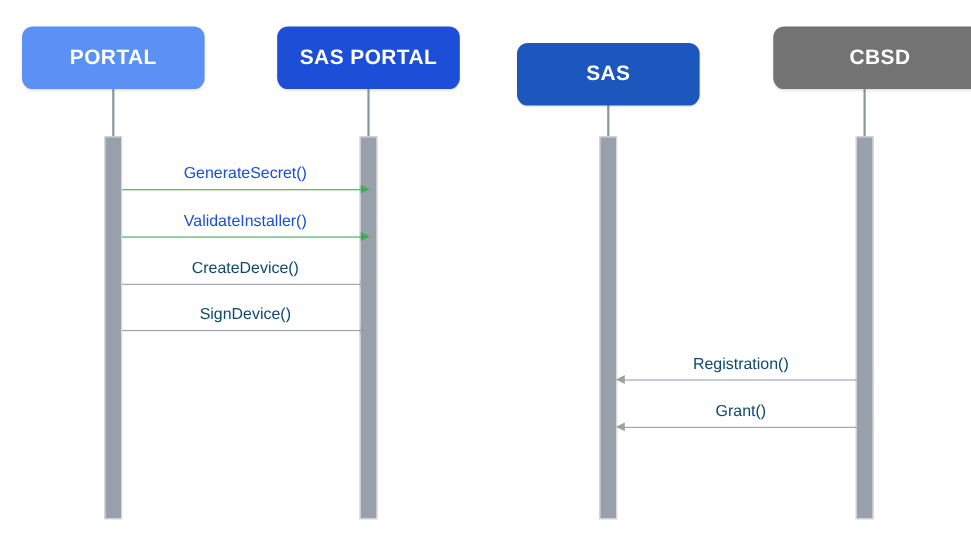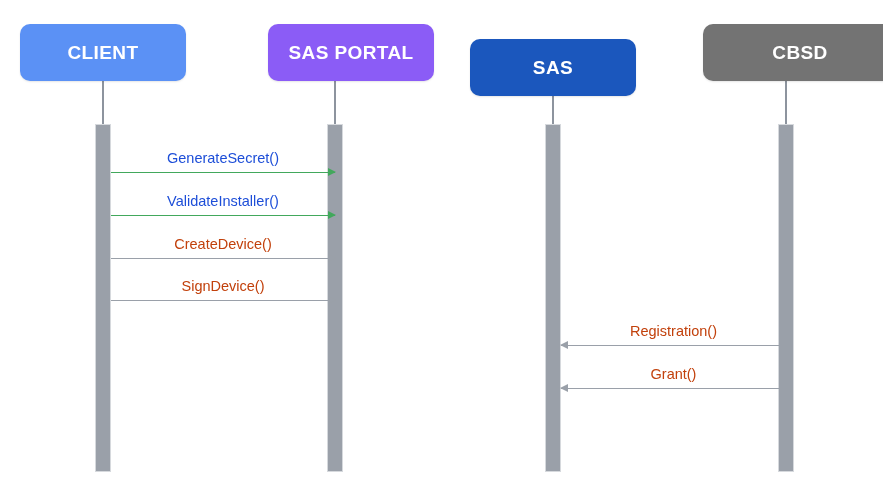--- a/index.html
+++ b/index.html
@@ -77,42 +77,42 @@
   .msg.green.right .msg-head {
     border-left-color: #42a85c;
   }
   .msg-label {
     position: absolute;
     left: 0;
     width: 100%;
     bottom: 6px;
     text-align: center;
     font-size: 14.5px;
-    color: #c2410c;
+    color: #0c4a6e;
     font-family: "Liberation Sans", sans-serif;
     white-space: nowrap;
   }
   .msg.green .msg-label {
     color: #1d4ed8;
   }
 </style>
 </head>
 <body>
 
 <div id="diagram">
 
   <div class="lifeline-stem" style="left:102px; top:81px; height:43px;"></div>
   <div class="activation-bar" style="left:95px; top:124px; height:348px;"></div>
   <div class="actor-box" style="left:20px; top:24px; width:166px; height:57px; background:#5b91f5;">
-    <span>CLIENT</span>
+    <span>PORTAL</span>
   </div>
 
   <div class="lifeline-stem" style="left:334px; top:81px; height:43px;"></div>
   <div class="activation-bar" style="left:327px; top:124px; height:348px;"></div>
-  <div class="actor-box" style="left:268px; top:24px; width:166px; height:57px; background:#8b5cf6;">
+  <div class="actor-box" style="left:252px; top:24px; width:166px; height:57px; background:#1d4ed8;">
     <span>SAS PORTAL</span>
   </div>
 
   <div class="lifeline-stem" style="left:552px; top:81px; height:43px;"></div>
   <div class="activation-bar" style="left:545px; top:124px; height:348px;"></div>
   <div class="actor-box" style="left:470px; top:24px; width:166px; height:57px; background:#1b57bd;margin-top:15px;">
     <span>SAS</span>
   </div>
 
   <div class="lifeline-stem" style="left:785px; top:81px; height:43px;"></div>

